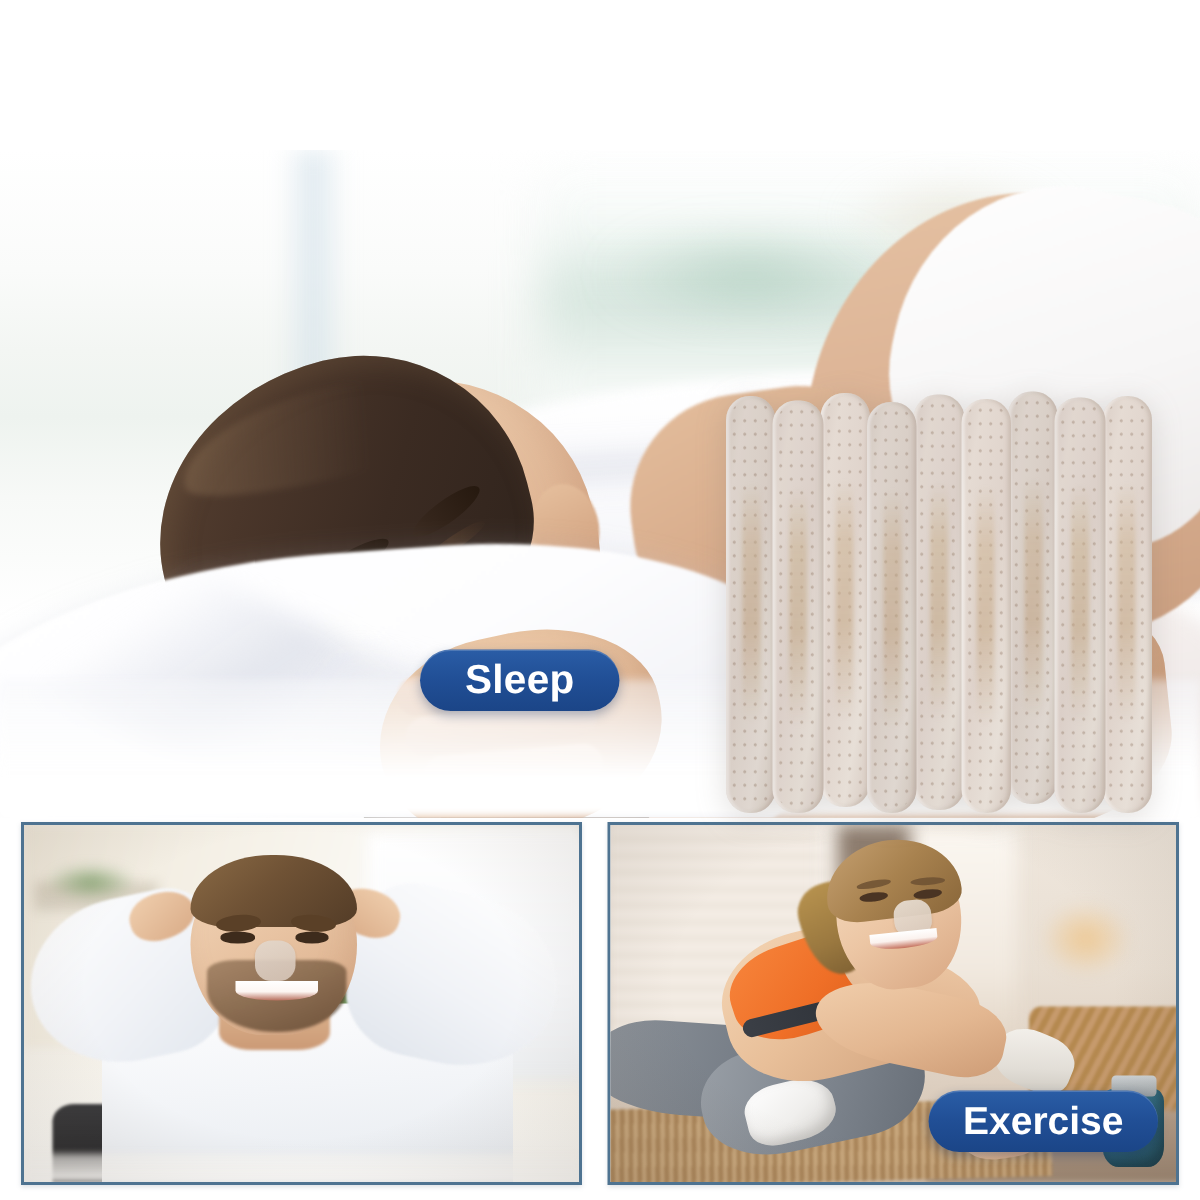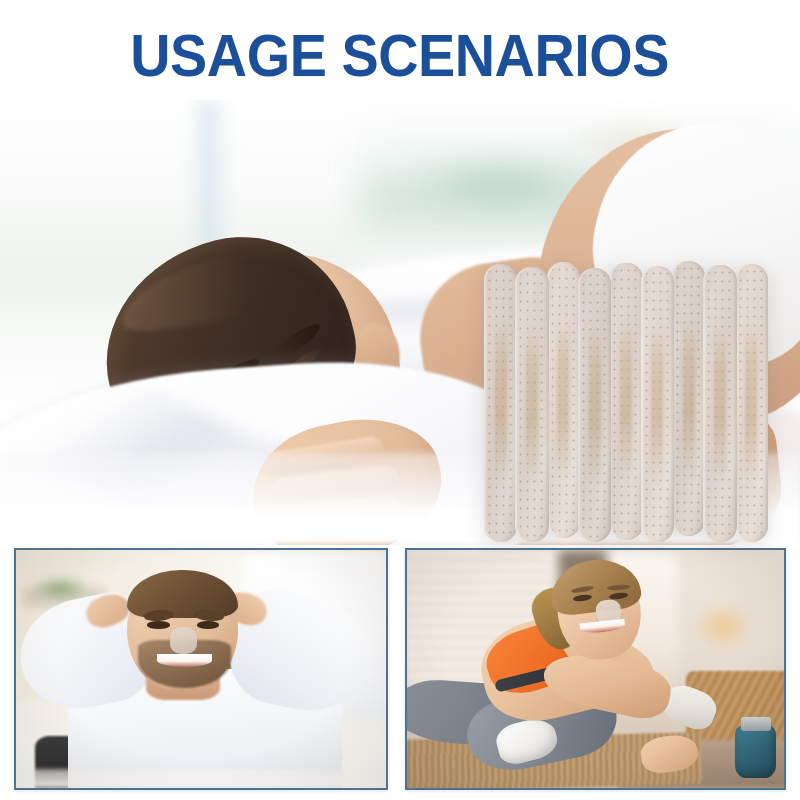--- a/index.html
+++ b/index.html
@@ -749,23 +749,20 @@
     position: absolute; inset: 0;
     background: radial-gradient(ellipse at 50% 45%, rgba(0,0,0,0) 55%, rgba(90,75,60,0.14) 100%);
     pointer-events: none;
   }
 </style>
 </head>
 <body>
 
 <div id="page">
 
-  <div class="title-bar">
-    <div class="title-text">USAGE SCENARIOS</div>
-  </div>
 
   <div class="hero">
     <div class="hero-bg"></div>
     <div class="window-blur"></div>
     <div class="window-green1"></div>
     <div class="window-green2"></div>
     <div class="window-warm"></div>
     <div class="window-pane"></div>
 
     <div class="blanket"></div>
@@ -816,20 +813,23 @@
       <div class="strip" style="left: 31.3333px; width: 33.3333px; border-radius: 15.6667px / 16px; top: 3px; height: 275px; filter: brightness(0.988); z-index: 11;"></div>
       <div class="strip" style="left: 62.6667px; width: 33.3333px; border-radius: 15.6667px / 16px; top: -2px; height: 276px; filter: brightness(1.006); z-index: 10;"></div>
       <div class="strip" style="left: 94px; width: 33.3333px; border-radius: 15.6667px / 16px; top: 4px; height: 274px; filter: brightness(0.97); z-index: 11;"></div>
       <div class="strip" style="left: 125.333px; width: 33.3333px; border-radius: 15.6667px / 16px; top: -1px; height: 277px; filter: brightness(0.988); z-index: 10;"></div>
       <div class="strip" style="left: 156.667px; width: 33.3333px; border-radius: 15.6667px / 16px; top: 2px; height: 276px; filter: brightness(1.006); z-index: 11;"></div>
       <div class="strip" style="left: 188px; width: 33.3333px; border-radius: 15.6667px / 16px; top: -3px; height: 275px; filter: brightness(0.97); z-index: 10;"></div>
       <div class="strip" style="left: 219.333px; width: 33.3333px; border-radius: 15.6667px / 16px; top: 1px; height: 277px; filter: brightness(0.988); z-index: 11;"></div>
       <div class="strip" style="left: 250.667px; width: 33.3333px; border-radius: 15.6667px / 16px; top: 0px; height: 278px; filter: brightness(1.006); z-index: 10;"></div>
     </div>
 
+  <div class="badge badge-sleep">
+    <span>Sleep</span>
+  </div>
 
   <div class="panel panel-work">
     <div class="office-bg"></div>
     <div class="office-wall"></div>
     <div class="office-win"></div>
     <div class="office-shelf"></div>
     <div class="office-plant-top"></div>
     <div class="office-plant"></div>
     <div class="office-pot"></div>
     <div class="w-chair"></div>
@@ -881,14 +881,17 @@
     <div class="e-brow e-brow-2"></div>
     <div class="e-eye e-eye-1"></div>
     <div class="e-eye e-eye-2"></div>
     <div class="e-nose-strip"></div>
     <div class="e-smile"></div>
     <div class="e-bottle"></div>
     <div class="e-bottle-cap"></div>
     <div class="scene-vignette"></div>
   </div>
 
+  <div class="badge badge-exercise">
+    <span>Exercise</span>
+  </div>
 
 </div>
 
 </body></html>

